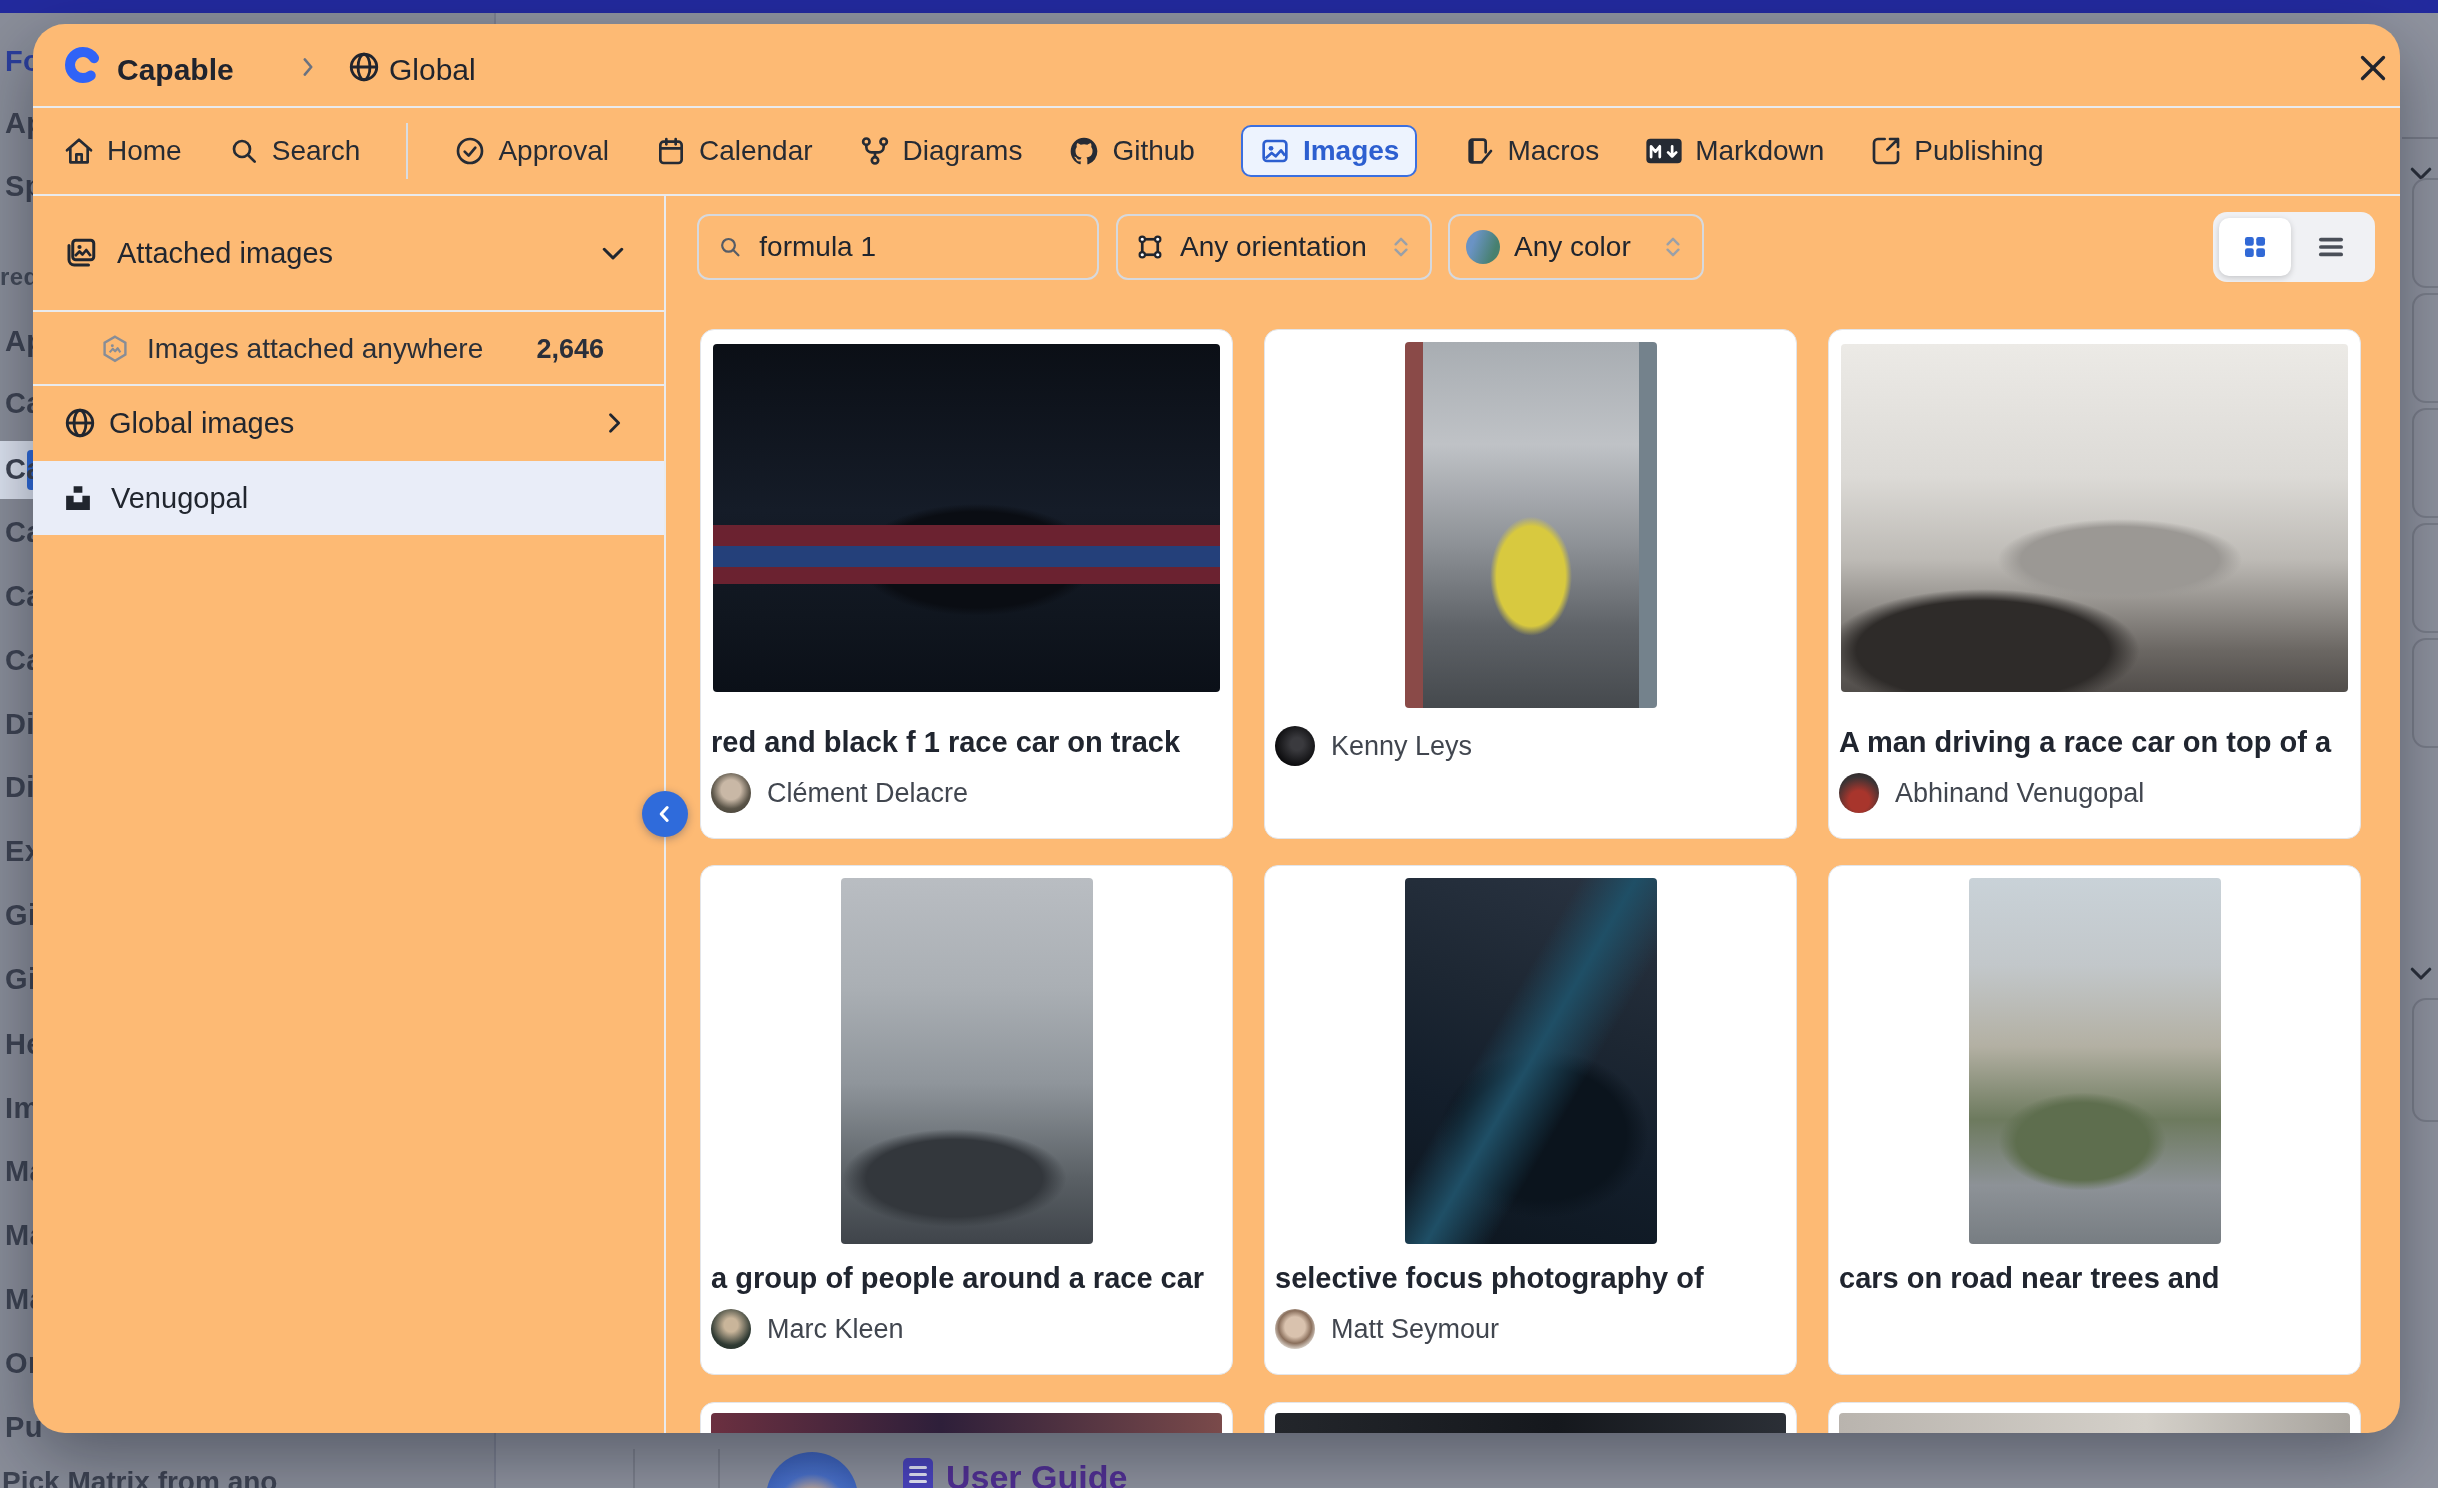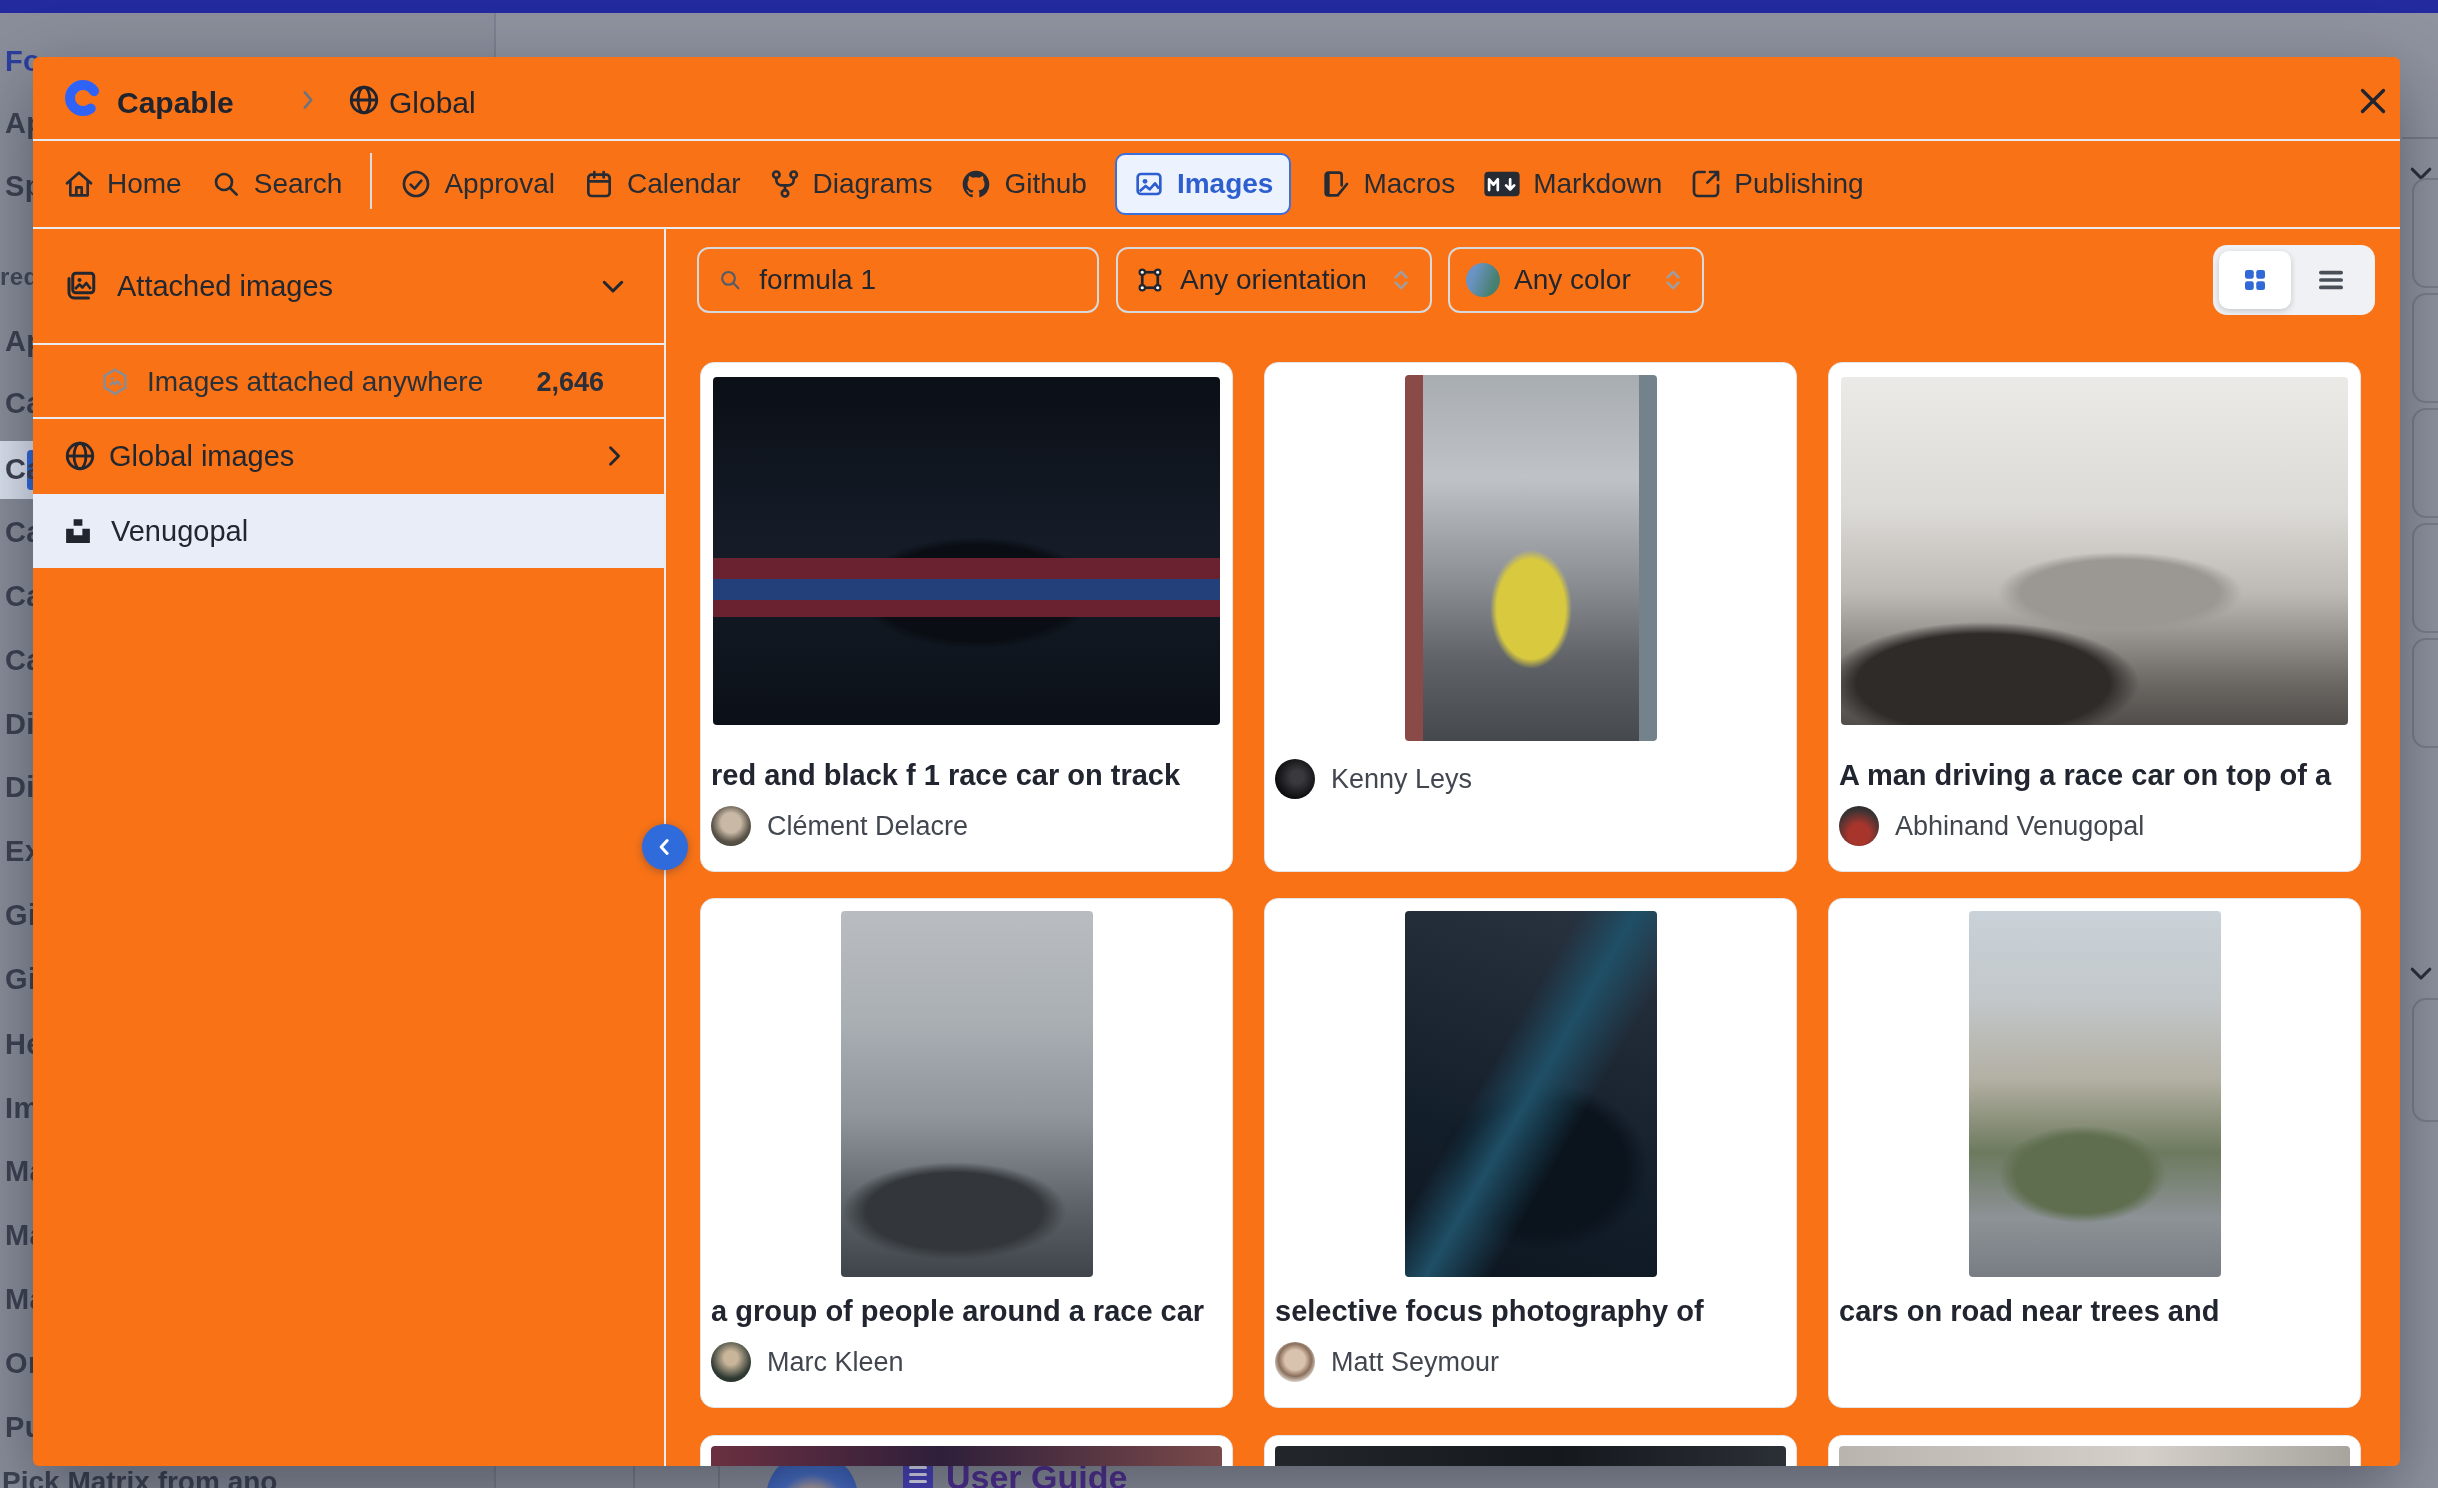--- a/index.html
+++ b/index.html
@@ -17,32 +17,32 @@
   .bg-rline{position:absolute;left:2402px;top:137px;width:36px;height:2px;background:#787c88;}
   .rpanel{position:absolute;left:2412px;width:60px;height:106px;border:2px solid #7a7e8a;border-radius:14px;}
   .rchev{position:absolute;left:2406px;}
   .uguide-ic{position:absolute;left:903px;top:1458px;width:30px;height:36px;border-radius:5px;background:#4b44c0;}
   .uguide-ic i{position:absolute;left:6px;width:18px;height:3px;background:#e8e8fb;border-radius:2px;}
   .uguide-txt{position:absolute;left:946px;top:1458px;font-size:34px;font-weight:700;color:#523095;white-space:nowrap;}
   .bg-avatar{position:absolute;left:766px;top:1452px;width:92px;height:92px;border-radius:50%;
     background:radial-gradient(circle at 50% 62%, #d6b393 0 22%, #4a72cc 48%, #3358b4 100%);}
   .bg-pick{position:absolute;left:2px;top:1466px;font-size:28px;font-weight:700;color:#3d4352;white-space:nowrap;}
   
-  #modal{position:absolute;left:33px;top:57px;width:2367px;height:1409px;background:#f97316;border-radius:6px;
+  #modal{position:absolute;left:33px;top:24px;width:2367px;height:1409px;background:#fdba74;border-radius:32px;
     box-shadow:0 24px 70px rgba(10,14,28,.40);overflow:hidden;z-index:10;}
   .hdr-divider{position:absolute;left:0;top:82px;width:2367px;height:2px;background:#e9ebee;}
   .tabs-divider{position:absolute;left:0;top:170px;width:2367px;height:2px;background:#e9ebee;}
   .logo{position:absolute;left:30px;top:21px;width:40px;height:40px;}
   .brand{position:absolute;left:84px;top:29px;font-size:30px;font-weight:700;color:#20242e;}
   .crumb-sep{position:absolute;left:262px;top:30px;}
   .crumb-globe{position:absolute;left:314px;top:26px;}
   .crumb-txt{position:absolute;left:356px;top:29px;font-size:30px;font-weight:500;color:#20242e;}
   .close{position:absolute;left:2322px;top:26px;width:36px;height:36px;cursor:pointer;}
   
-  .tabs{position:absolute;left:30px;top:96px;height:62px;display:flex;gap:28px;}
+  .tabs{position:absolute;left:30px;top:96px;height:62px;display:flex;align-items:center;gap:46px;}
   .tab{display:flex;align-items:center;gap:12px;font-size:28px;font-weight:500;color:#262b34;white-space:nowrap;}
   .tab svg{flex:0 0 auto;}
   .tab.active{color:#2d5fd0;border:2.5px solid #3b6fe0;background:#edf3fe;border-radius:10px;padding:8px 16px;font-weight:600;}
   .tab-sep{width:2px;height:56px;background:#d9dce1;}
   
   .side-row{position:absolute;left:0;width:631px;display:flex;align-items:center;}
   .side-label{font-size:29px;font-weight:500;color:#21262f;}
   .side-count{position:absolute;right:60px;font-size:27px;font-weight:700;color:#2a2f3a;}
   .side-div{position:absolute;left:0;width:631px;height:2px;background:#e9ebee;}
   .content-vline{position:absolute;left:631px;top:170px;width:2px;height:1239px;background:#e9ebee;}

